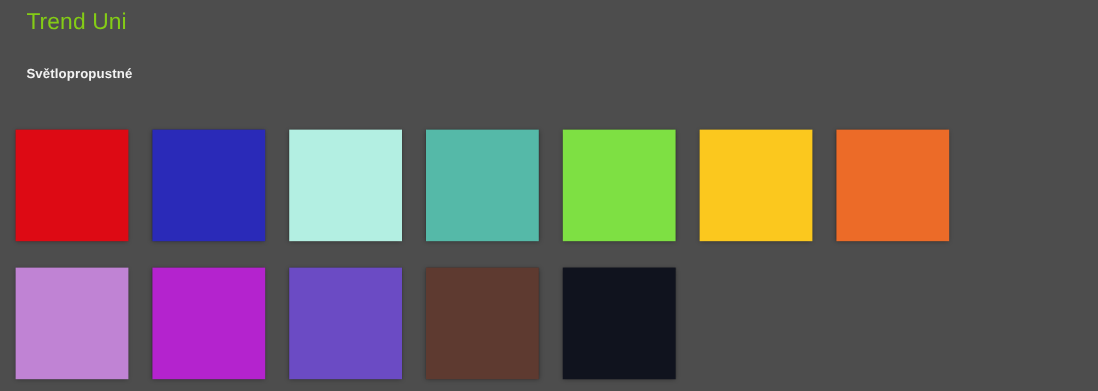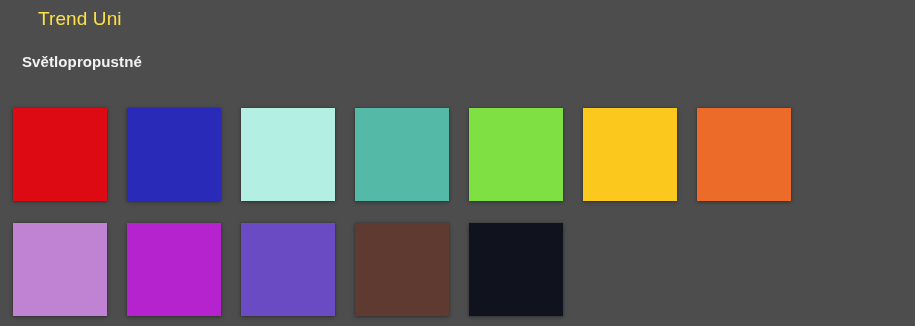--- a/index.html
+++ b/index.html
@@ -15,34 +15,34 @@
   }
   .page {
     position: relative;
     width: 915px;
     height: 326px;
     background: #4d4d4d;
     box-sizing: border-box;
   }
   .page-title {
     position: absolute;
-    left: 38px;
+    left: 22px;
     top: 7px;
     font-size: 19px;
     font-weight: 400;
-    color: #fde047;
+    color: #84cc16;
     letter-spacing: 0.1px;
     line-height: 24px;
     white-space: nowrap;
   }
   .section-label {
     position: absolute;
     left: 22px;
     top: 54px;
-    font-size: 15px;
+    font-size: 11px;
     font-weight: bold;
     color: #f2f2f2;
     letter-spacing: 0.1px;
     line-height: 16px;
     white-space: nowrap;
   }
   .swatch-grid {
     position: absolute;
     left: 13px;
     top: 108px;

